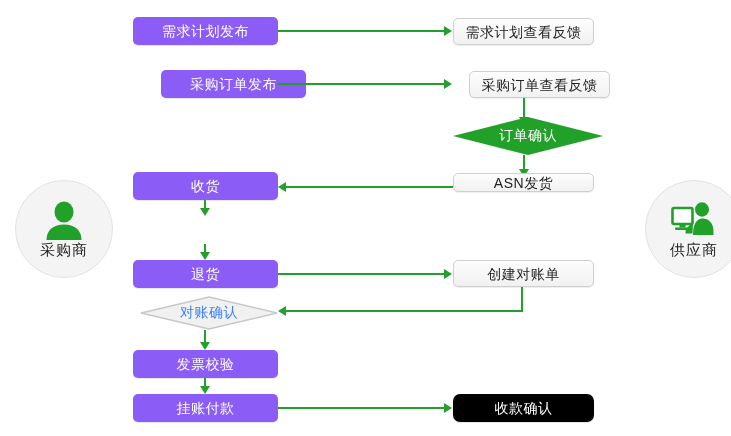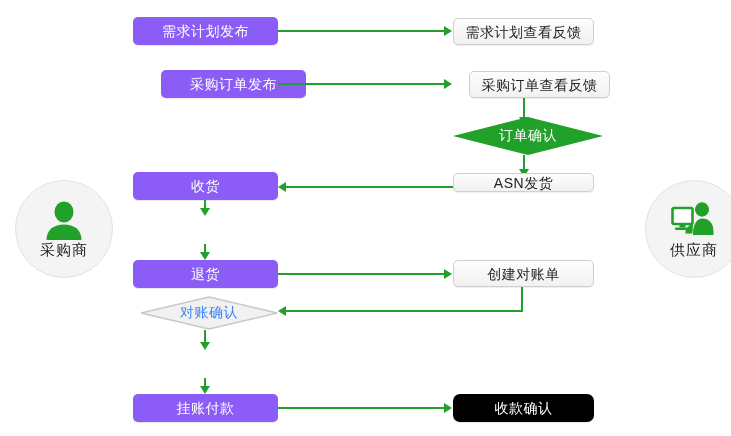--- a/index.html
+++ b/index.html
@@ -214,20 +214,21 @@
   <div class="diamond gray-dia" style="left:140px; top:296px; width:138px; height:34px;">
     <svg class="dia-shape" viewBox="0 0 138 34" preserveAspectRatio="none">
       <polygon points="69,1 137,17 69,33 1,17" fill="#f1f1f1" stroke="#c8c8c8" stroke-width="1.4"></polygon>
     </svg>
     <span class="dia-label">对账确认</span>
   </div>
 
   <div class="line v" style="left:204px; top:330px; height:14px;"></div>
   <div class="arrow down" style="left:200px; top:342px;"></div>
 
+  <div class="node green" style="left:133px; top:350px; width:145px; height:28px;">发票校验</div>
 
   <div class="line v" style="left:204px; top:378px; height:12px;"></div>
   <div class="arrow down" style="left:200px; top:386px;"></div>
 
   <div class="node green" style="left:133px; top:394px; width:145px; height:28px;">挂账付款</div>
 
   <div class="line h" style="left:278px; top:407px; width:167px;"></div>
   <div class="arrow right" style="left:444px; top:403px;"></div>
 
   <div class="node orange" style="left:453px; top:394px; width:141px; height:28px;">收款确认</div>

